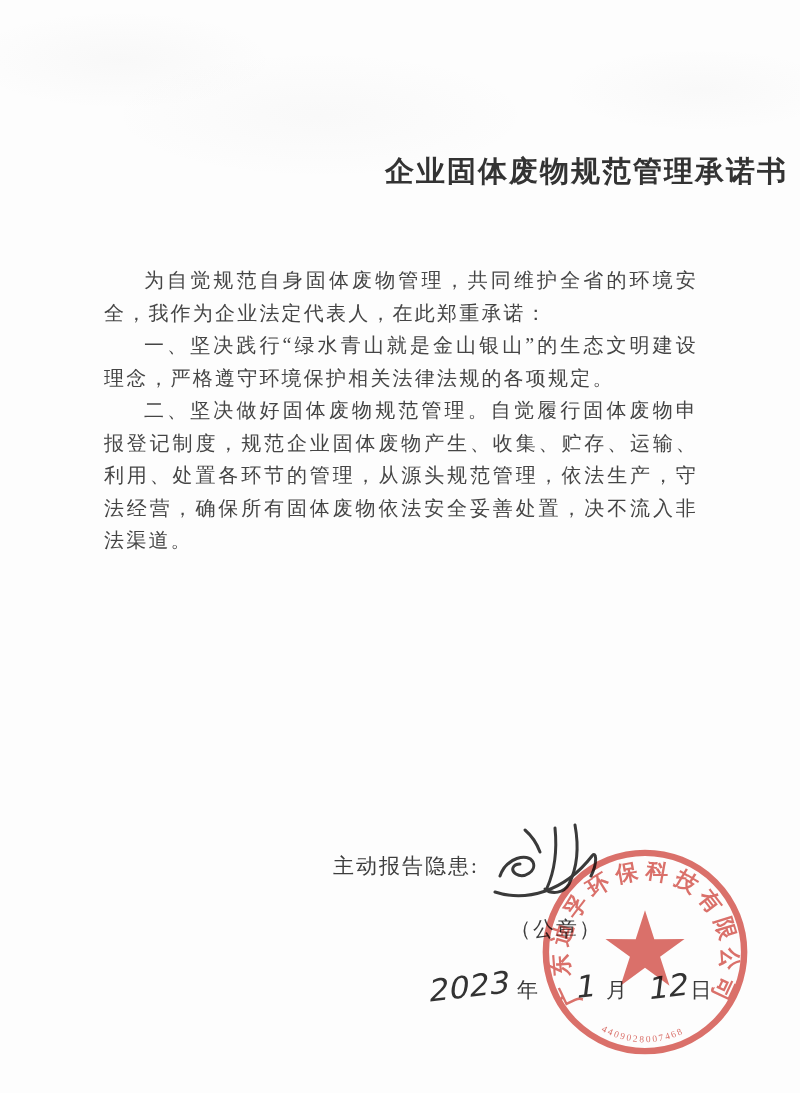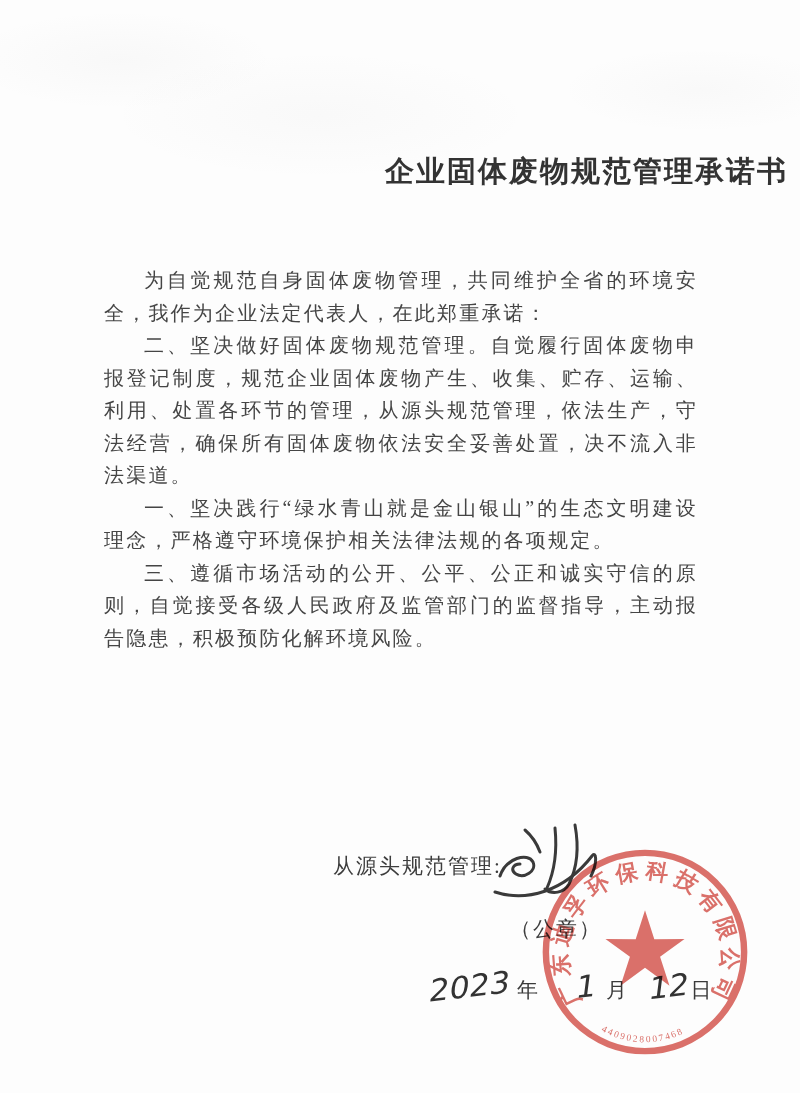--- a/index.html
+++ b/index.html
@@ -98,27 +98,26 @@
 </style>
 </head>
 <body>
 
 <div class="page">
 
   <h1 class="doc-title">企业固体废物规范管理承诺书</h1>
 
   <div class="body-text">
     <p>为自觉规范自身固体废物管理，共同维护全省的环境安全，我作为企业法定代表人，在此郑重承诺：</p>
+    <p>一、坚决践行“绿水青山就是金山银山”的生态文明建设理念，严格遵守环境保护相关法律法规的各项规定。</p>
     <p>二、坚决做好固体废物规范管理。自觉履行固体废物申报登记制度，规范企业固体废物产生、收集、贮存、运输、利用、处置各环节的管理，从源头规范管理，依法生产，守法经营，确保所有固体废物依法安全妥善处置，决不流入非法渠道。</p>
-    <p>一、坚决践行“绿水青山就是金山银山”的生态文明建设理念，严格遵守环境保护相关法律法规的各项规定。</p>
-    <p>三、遵循市场活动的公开、公平、公正和诚实守信的原则，自觉接受各级人民政府及监管部门的监督指导，主动报告隐患，积极预防化解环境风险。</p>
   </div>
 
   <div class="sig-row">
-    <span>从源头规范管理:</span>
+    <span>主动报告隐患:</span>
   </div>
 
   <svg class="signature-svg" viewBox="0 0 118 88" aria-hidden="true">
     <path class="ink-stroke" d="M 8,54 C 14,36 36,30 41,40 C 45,49 32,57 24,52 C 18,48 21,42 28,42"></path>
     <path class="ink-stroke" d="M 33,8 C 40,14 45,22 48,30"></path>
     <path class="ink-stroke" d="M 63,6 C 65,26 63,48 55,66"></path>
     <path class="ink-stroke" d="M 83,3 C 87,25 85,46 77,62 C 72,71 60,73 53,67"></path>
     <path class="ink-stroke" d="M 3,70 C 34,80 72,70 100,34 C 104,28 106,40 99,54"></path>
   </svg>
 

